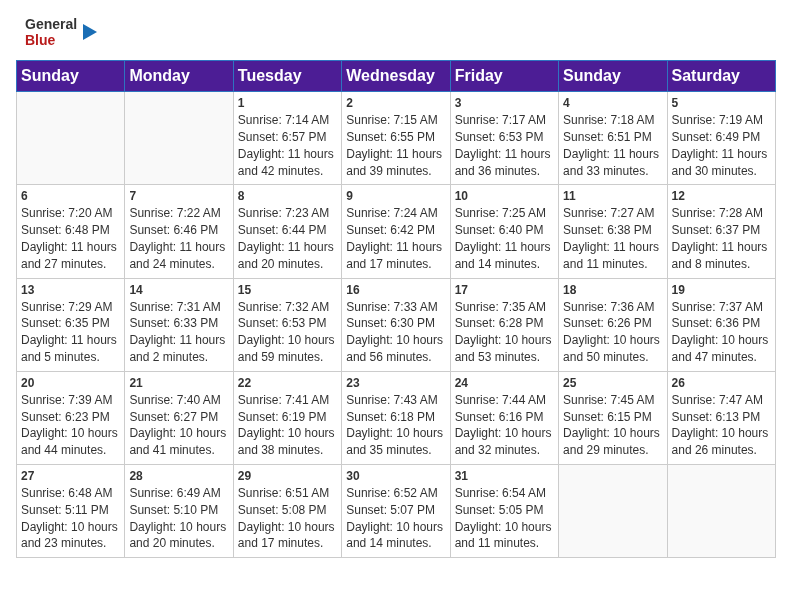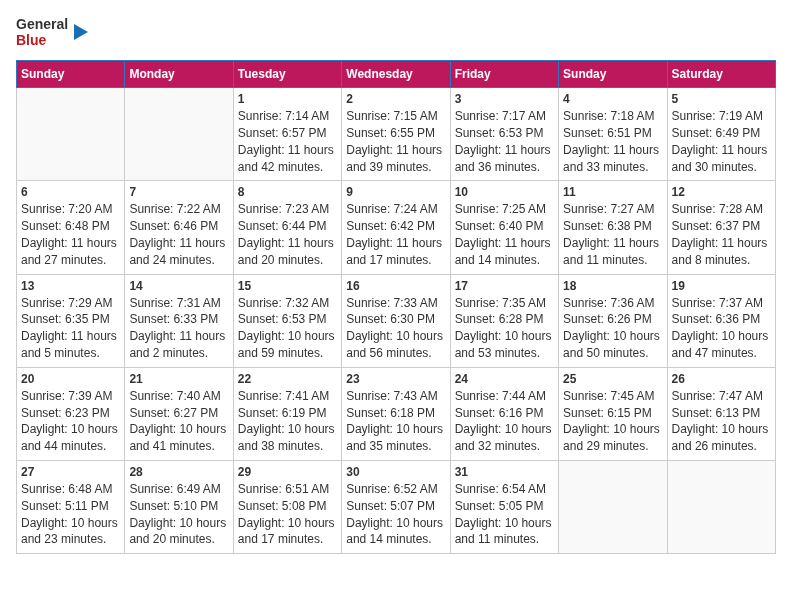--- a/index.html
+++ b/index.html
@@ -8,20 +8,21 @@
       background: #fff;
       width: 792px;
       min-height: 612px;
       padding: 16px;
     }
     .header {
       display: flex;
       align-items: flex-start;
       justify-content: space-between;
       margin-bottom: 12px;
+      margin-left: 9px;
     }
     .logo {
       display: flex;
       align-items: center;
       gap: 4px;
     }
     .title-block {
       text-align: right;
     }
     .month-title {
@@ -33,23 +34,23 @@
     .subtitle {
       font-size: 15px;
       color: #555;
     }
     table {
       width: 100%;
       border-collapse: collapse;
       table-layout: fixed;
     }
     th {
-      background-color: #be185d;
+      background-color: #4c1d95;
       color: #fff;
-      font-size: 12px;
+      font-size: 16px;
       font-weight: bold;
       padding: 6px 4px;
       text-align: left;
       border: 1px solid #2e74c0;
     }
     td {
       border: 1px solid #ccc;
       vertical-align: top;
       padding: 4px 4px 5px 4px;
       font-size: 9.5px;

